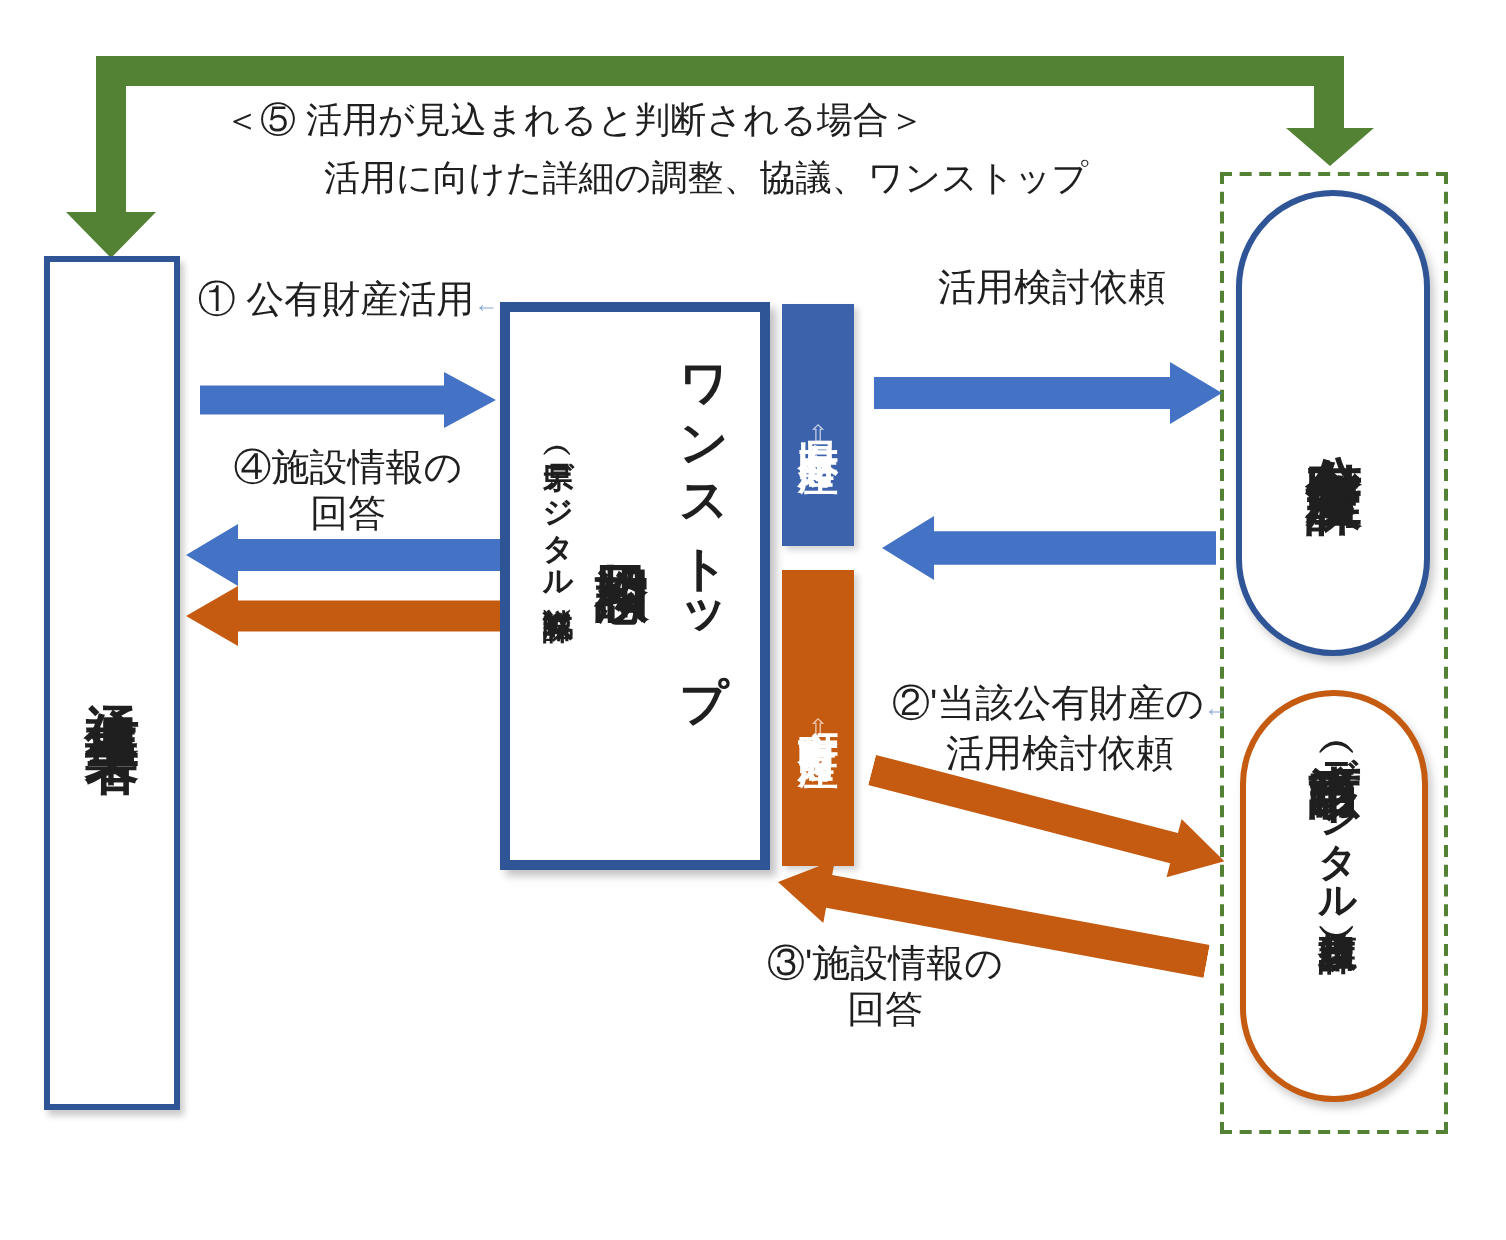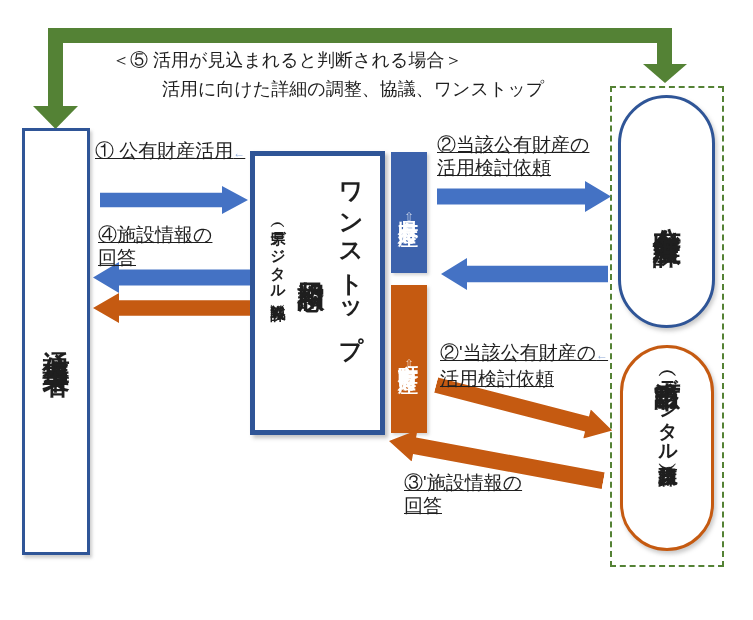--- a/index.html
+++ b/index.html
@@ -73,27 +73,27 @@
   .oran { background: #C55A11; }
   #f1a  { left: 100px; top: 186px; width: 148px; height: 28px; }
   #f4a  { left: 93px;  top: 262px; width: 157px; height: 31px; }
   #f4b  { left: 93px;  top: 293px; width: 157px; height: 30px; }
   #f2a  { left: 437px; top: 181px; width: 174px; height: 31px; }
   #f3a  { left: 441px; top: 258px; width: 167px; height: 32px; }
   #f2pa { left: 436px; top: 370px; width: 182px; height: 30px; transform: rotate(14.5deg); transform-origin: 0 50%; }
   #f3pa { left: 389px; top: 425px; width: 218px; height: 32px; transform: rotate(10.5deg); transform-origin: 0 50%; }
 
   
-  .flabel { position: absolute; font-size: 19px; line-height: 23px; text-align: left; text-decoration: underline; }
+  .flabel { position: absolute; font-size: 19px; line-height: 23px; text-align: center; }
   #f1t  { left: 95px;  top: 139px; width: 158px; }
   #f4t  { left: 98px;  top: 223px; width: 152px; }
   #f2t  { left: 437px; top: 133px; width: 178px; }
   #f3t  { left: 443px; top: 219px; width: 160px; }
   #f2pt { left: 440px; top: 341px; width: 180px; }
-  #f3pt { left: 404px; top: 471px; width: 133px; }
+  #f3pt { left: 376px; top: 471px; width: 133px; }
   .rmark { font-size: 12px; color: #8EA9D6; }
 </style>
 </head>
 <body>
 
 <div id="stage">
 
   <div class="gseg" id="g-bar"></div>
   <div class="gseg" id="g-vl"></div>
   <div class="gtri" id="g-tl"></div>
@@ -145,21 +145,20 @@
   <div class="ar left  oran" id="f3pa"></div>
 
   <div class="flabel" id="f1t">
     <div><span>① 公有財産活用</span><span class="rmark">←</span></div>
   </div>
   <div class="flabel" id="f4t">
     <div>④施設情報の</div>
     <div>回答</div>
   </div>
   <div class="flabel" id="f2t">
-    <div>②当該公有財産の</div>
     <div>活用検討依頼</div>
   </div>
   <div class="flabel" id="f3t">
   </div>
   <div class="flabel" id="f2pt">
     <div><span>②'当該公有財産の</span><span class="rmark">←</span></div>
     <div>活用検討依頼</div>
   </div>
   <div class="flabel" id="f3pt">
     <div>③'施設情報の</div>

